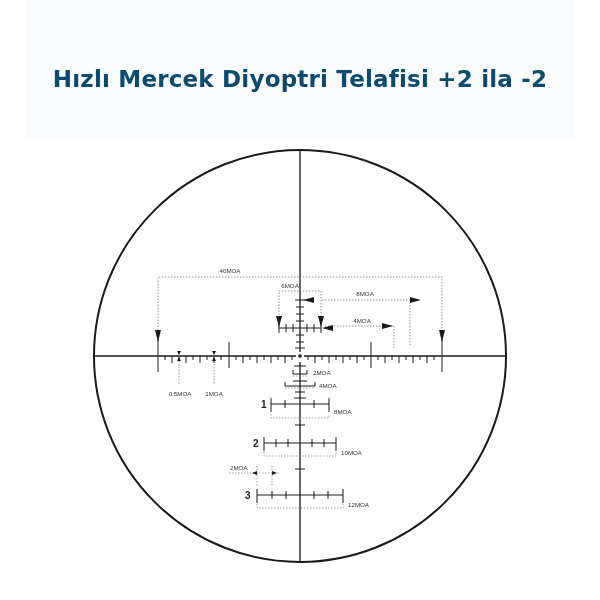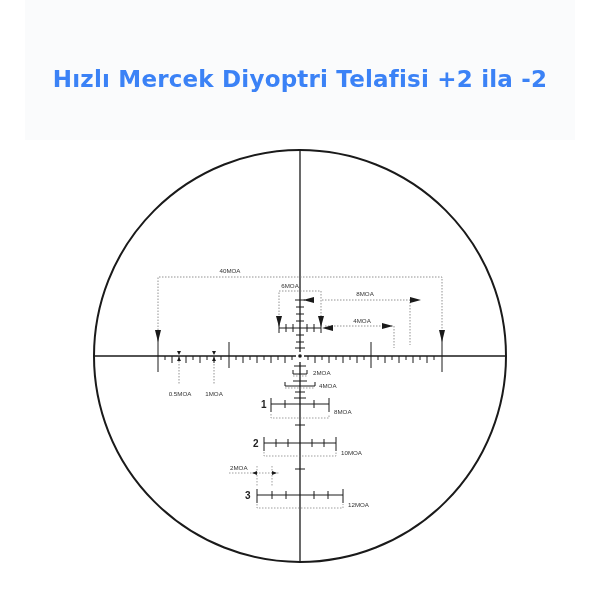--- a/index.html
+++ b/index.html
@@ -4,21 +4,21 @@
 <style>
   html, body { margin: 0; padding: 0; background: #ffffff; }
   body { width: 600px; height: 600px; position: relative; overflow: hidden; font-family: "DejaVu Sans", sans-serif; }
   .header-band {
     position: absolute; left: 25px; top: 0; width: 550px; height: 140px;
     background: #fafbfc;
   }
   .title {
     position: absolute; left: 0; top: 66px; width: 600px; text-align: center;
     font-family: "DejaVu Sans", sans-serif; font-weight: bold; font-size: 23px;
-    color: #3b82f6; letter-spacing: 0.2px;
+    color: #0c4a6e; letter-spacing: 0.2px;
   }
   .reticle { position: absolute; left: 0; top: 0; }
   .lbl { font-family: "Liberation Sans", sans-serif; font-size: 6.2px; fill: #333; }
   .num { font-family: "Liberation Sans", sans-serif; font-size: 10px; font-weight: bold; fill: #222; }
 </style>
 </head>
 <body>
 
 <div class="header-band"></div>
 <div class="title">Hızlı Mercek Diyoptri Telafisi +2 ila -2</div>

